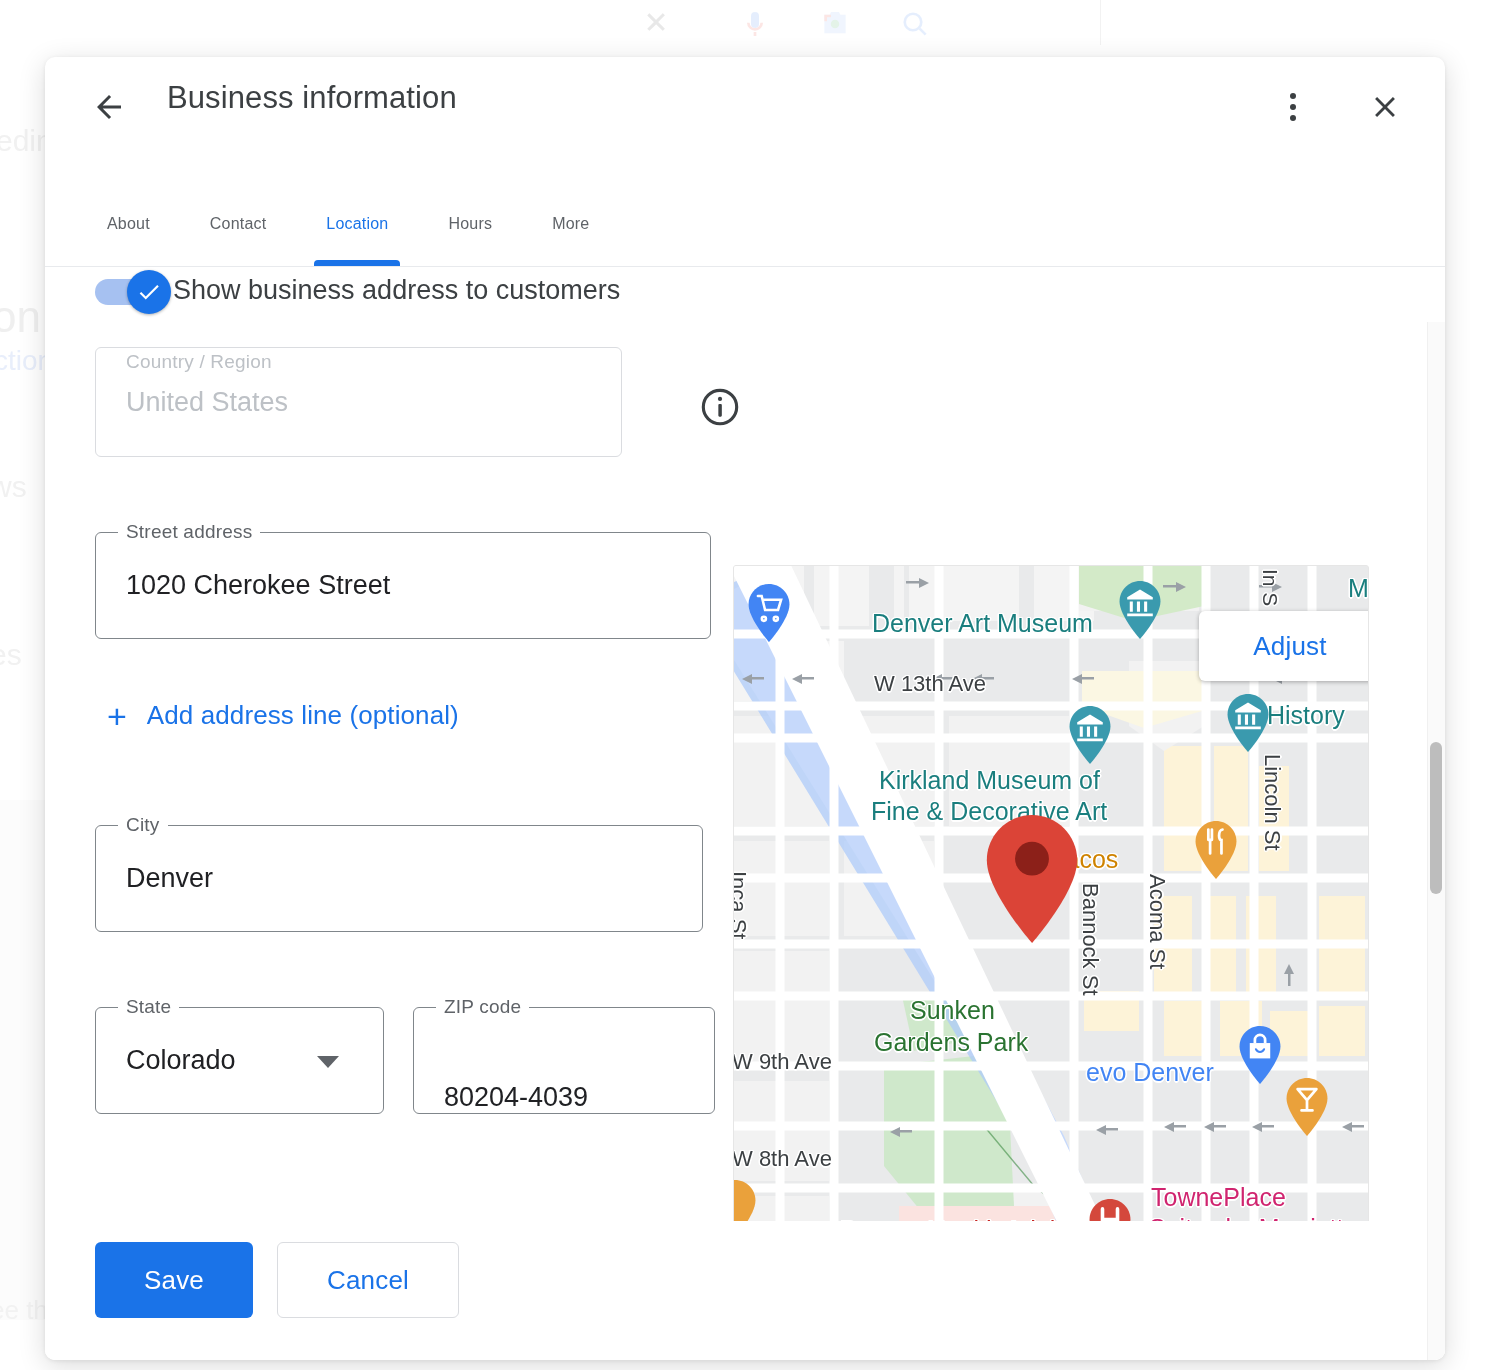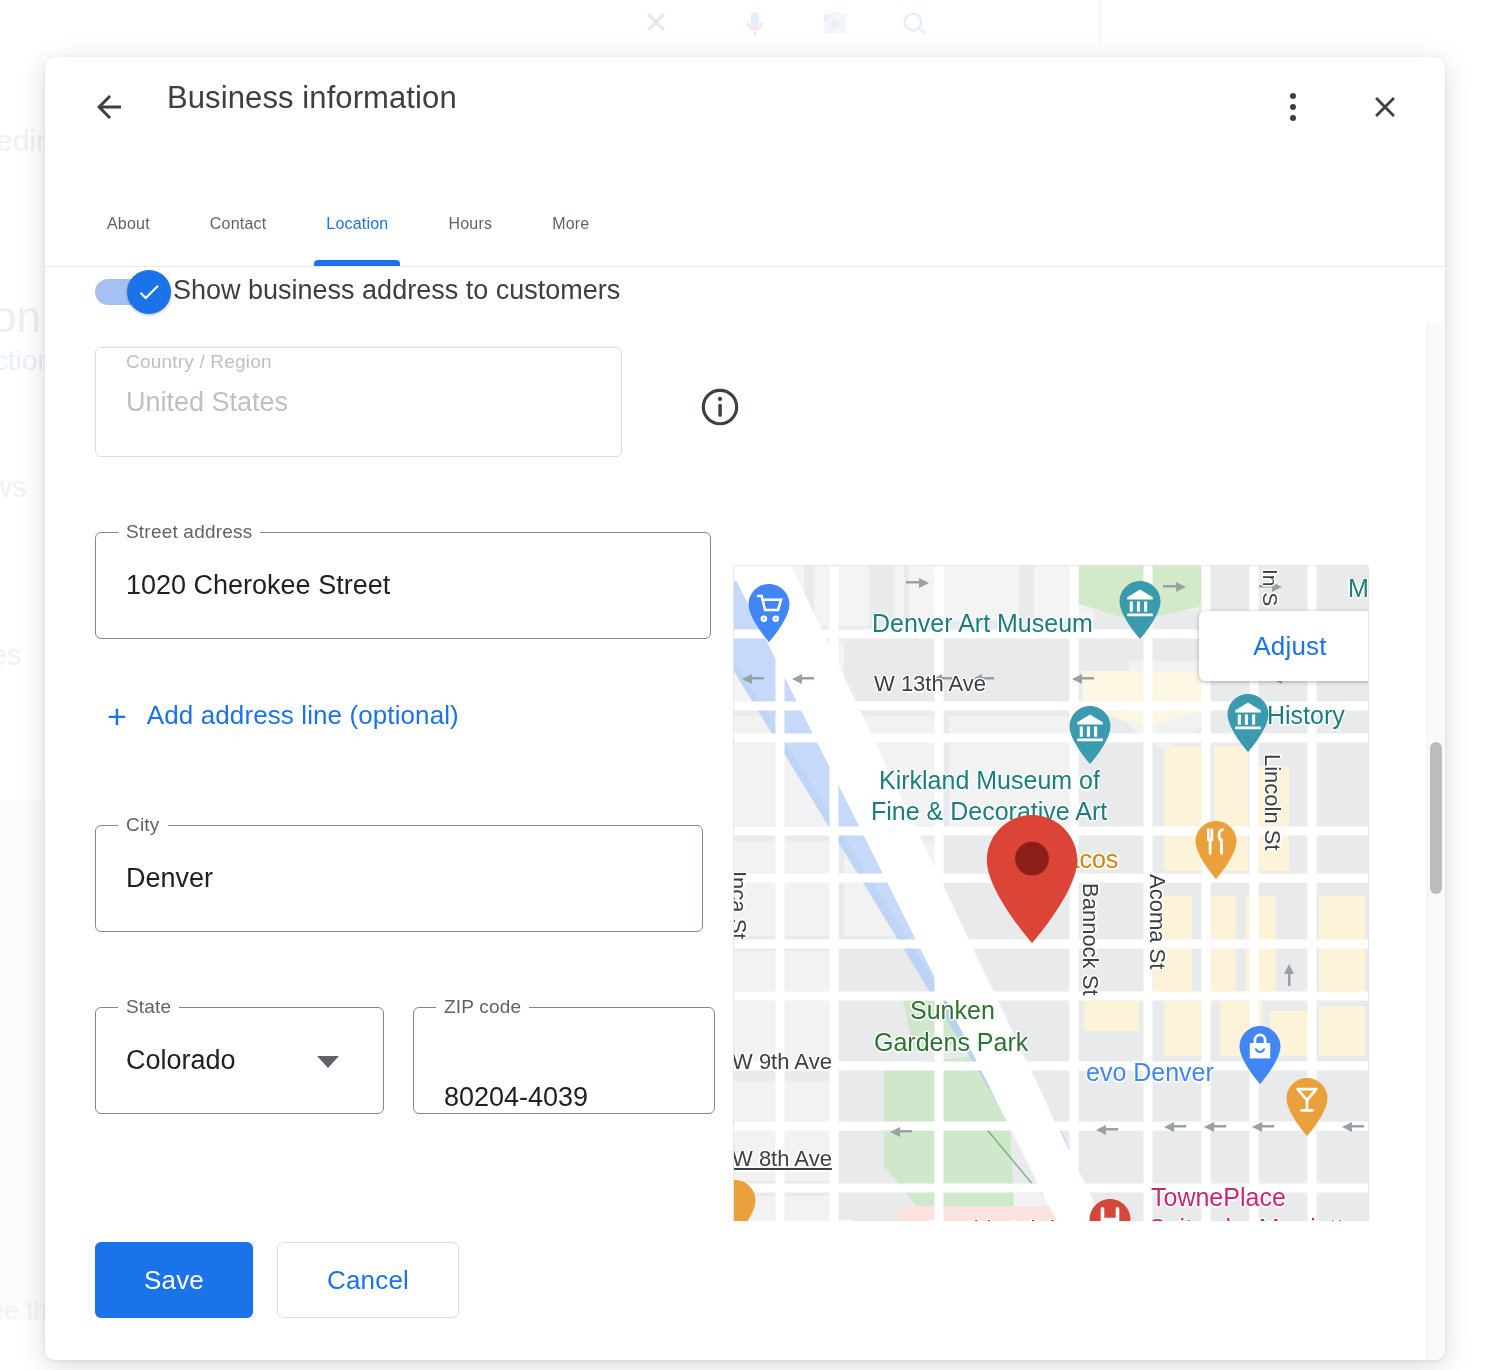--- a/index.html
+++ b/index.html
@@ -430,21 +430,21 @@
       <div class="mlabel mteal" style="left:145px;top:200px;font-size:25px;">Kirkland Museum of</div>
       <div class="mlabel mteal" style="left:137px;top:231px;font-size:25px;">Fine &amp; Decorative Art</div>
       <div class="mlabel morange" style="left:300px;top:279px;font-size:25px;">s Tacos</div>
       <div class="mlabel mgray" style="left:551px;top:188px;font-size:22px;transform:rotate(90deg);transform-origin:left top;">Lincoln St</div>
       <div class="mlabel mgray" style="left:369px;top:317px;font-size:22px;transform:rotate(90deg);transform-origin:left top;">Bannock St</div>
       <div class="mlabel mgray" style="left:436px;top:308px;font-size:22px;transform:rotate(90deg);transform-origin:left top;">Acoma St</div>
       <div class="mlabel mgray" style="left:17px;top:305px;font-size:22px;transform:rotate(90deg);transform-origin:left top;">Inca St</div>
       <div class="mlabel mgreen" style="left:176px;top:430px;font-size:25px;">Sunken</div>
       <div class="mlabel mgreen" style="left:140px;top:462px;font-size:25px;">Gardens Park</div>
       <div class="mlabel mgray" style="left:-2px;top:483px;font-size:22px;">W 9th Ave</div>
-      <div class="mlabel mgray" style="left:-2px;top:580px;font-size:22px;text-decoration:underline;">W 8th Ave</div>
+      <div class="mlabel mgray" style="left:-2px;top:580px;font-size:22px;">W 8th Ave</div>
       <div class="mlabel mblue" style="left:352px;top:476px;font-size:25px;">evo Denver</div>
       <div class="mlabel mpink" style="left:417px;top:617px;font-size:25px;">TownePlace</div>
       <div class="mlabel mpink" style="left:415px;top:648px;font-size:25px;">Suites by Marriott.</div>
       <div class="mlabel mblue" style="left:538px;top:678px;font-size:25px;">Trader J</div>
       <div class="mlabel mred" style="left:106px;top:650px;font-size:25px;">Denver Health Adult</div>
       <div class="mlabel mred" style="left:116px;top:680px;font-size:25px;">Urgent Care Center</div>
       <div class="mlabel mgray" style="left:548px;top:3px;font-size:21px;transform:rotate(90deg);transform-origin:left top;">In S</div>
       <div class="mlabel mteal" style="left:607px;top:48px;font-size:25px;">ou</div>
       <div class="mlabel mteal" style="left:614px;top:8px;font-size:25px;">M</div>
 

